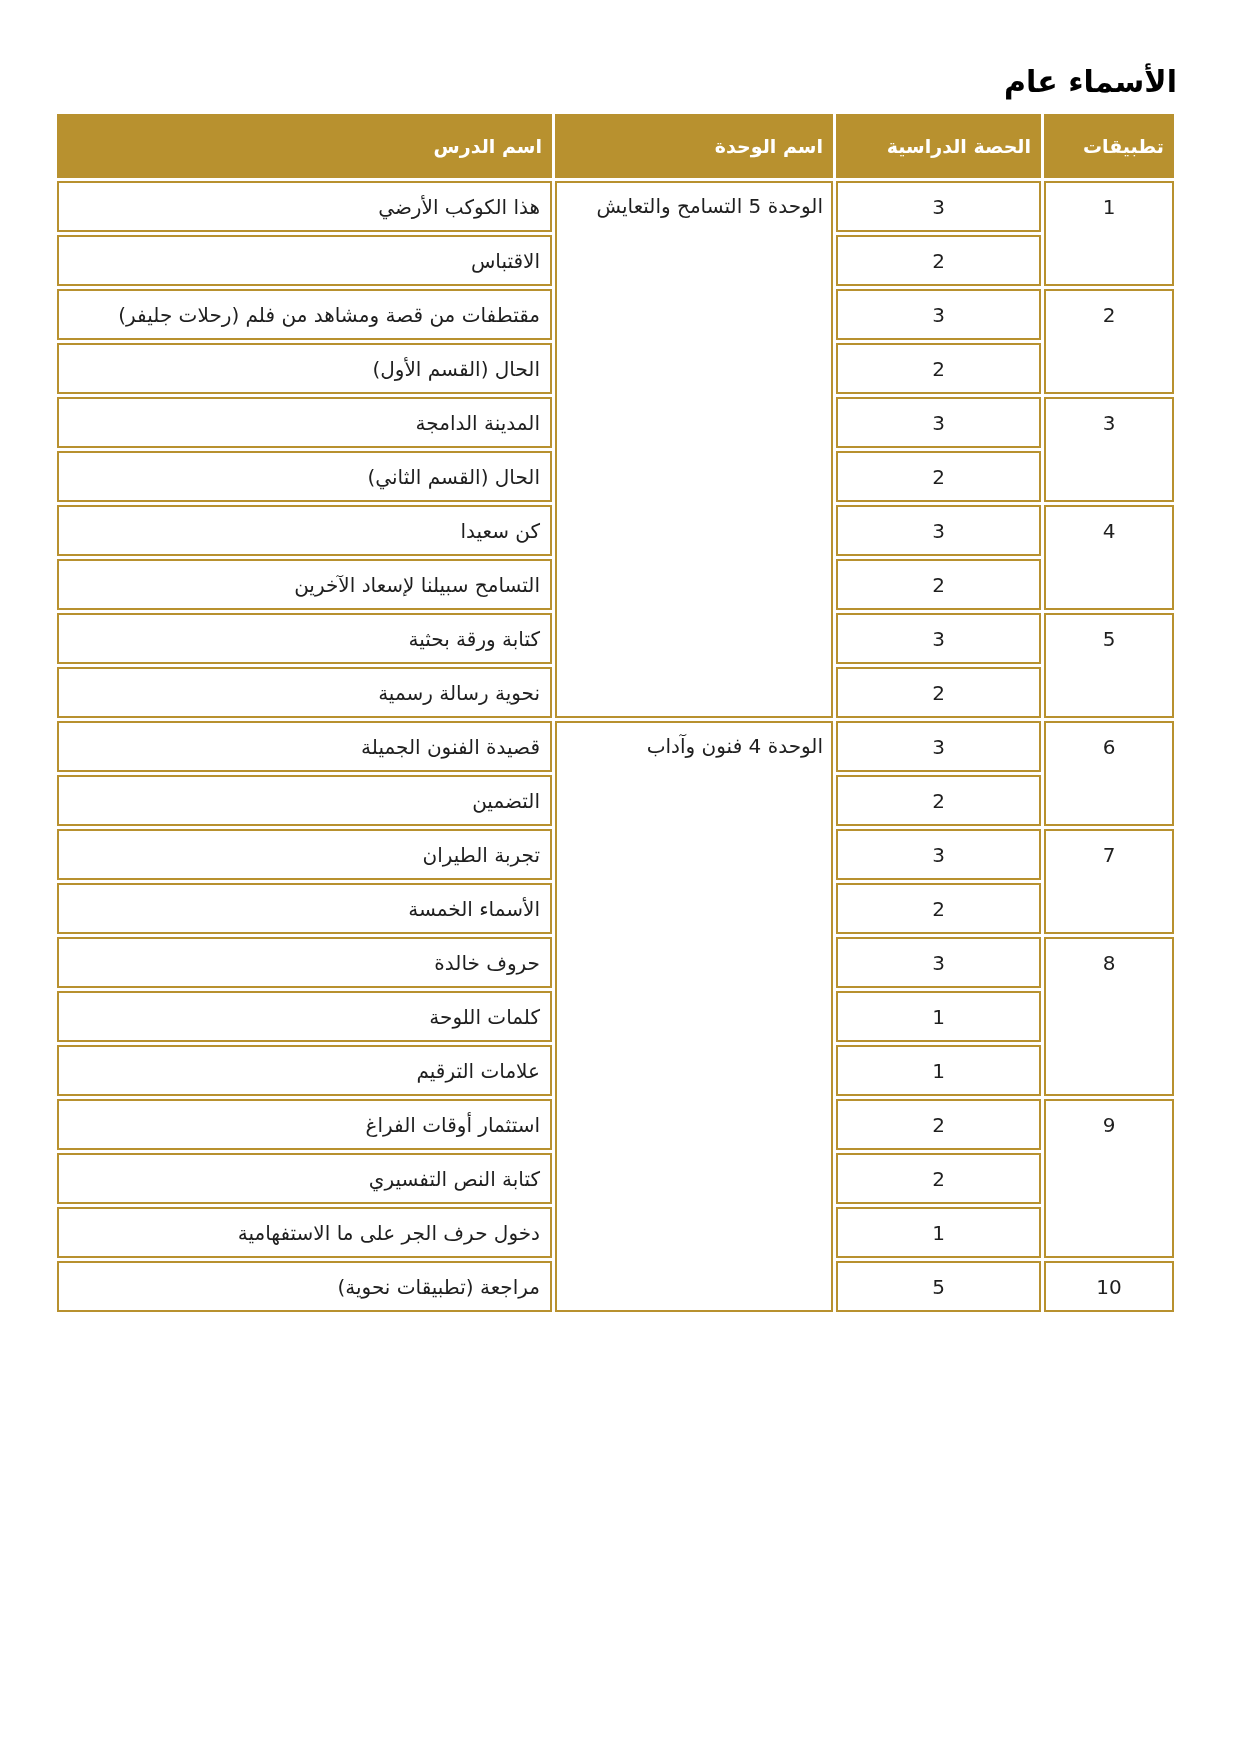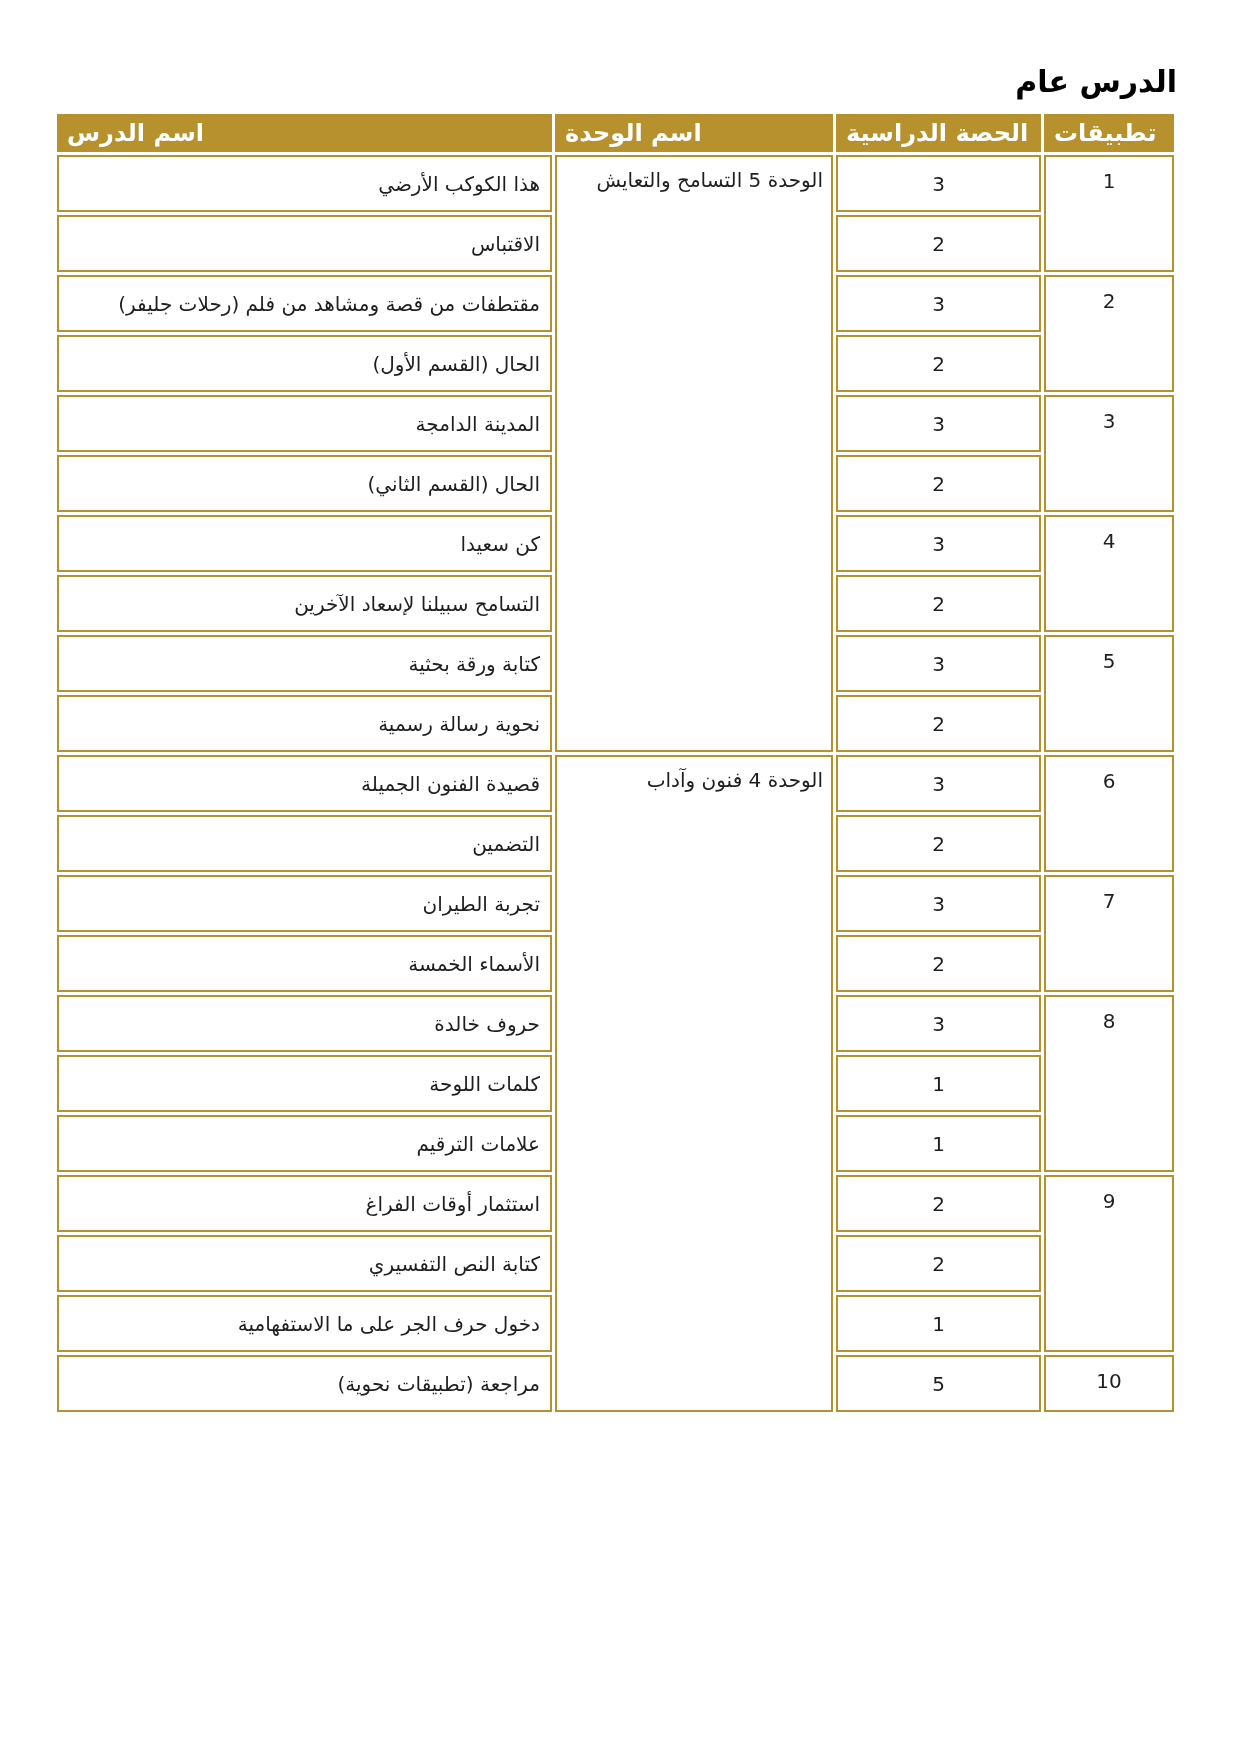--- a/index.html
+++ b/index.html
@@ -40,30 +40,30 @@
   table.schedule th,
   table.schedule td{
     box-sizing:border-box;
     border:2px solid var(--gold);
     overflow:hidden;
   }
   table.schedule thead th{
     background:var(--gold);
     color:#ffffff;
     font-weight:bold;
-    font-size:24px;
-    height:38px;
-    text-align:left;
+    font-size:19px;
+    height:64px;
+    text-align:right;
     padding:0 8px;
     vertical-align:middle;
   }
   table.schedule td{
     background:#ffffff;
     color:var(--body-text);
-    height:57px;
+    height:51px;
     font-size:20px;
   }
   td.lesson-cell{
     text-align:right;
     vertical-align:middle;
     padding:0 10px;
   }
   td.unit-cell{
     text-align:right;
     vertical-align:top;
@@ -80,21 +80,21 @@
     vertical-align:top;
     padding-top:12px;
     font-size:18px;
   }
 </style>
 </head>
 <body>
 
 <div class="page">
 
-  <h1 class="doc-title">الدرس عام</h1>
+  <h1 class="doc-title">الأسماء عام</h1>
 
   <table class="schedule" dir="rtl">
     <colgroup>
       <col style="width:130px">
       <col style="width:205px">
       <col style="width:278px">
       <col style="width:495px">
     </colgroup>
     <thead>
       <tr>

